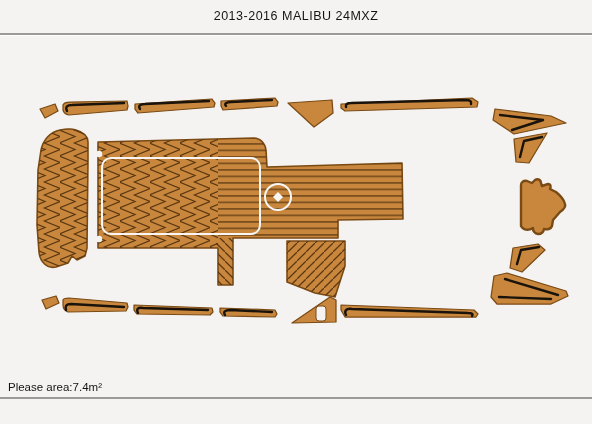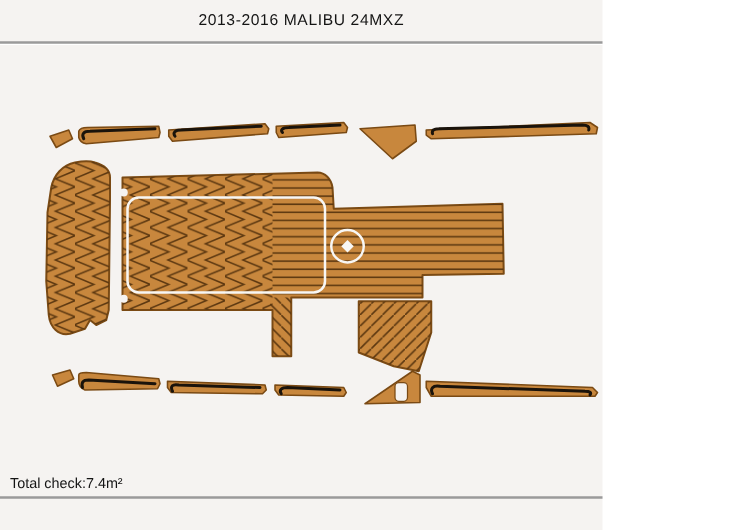--- a/index.html
+++ b/index.html
@@ -1,17 +1,17 @@
 <!DOCTYPE html>
 <html style="--background: #f5f3f1; --deck: #c8873d; --plank-line: #5b3710; --piece-border: #7a4a14; --accent-stripe: #1a130b; --hatch-outline: #f8f7f5; --divider: #9a9a9a; --text-color: #141414;"><head>
 <meta charset="utf-8">
 <style>
   html,body { margin:0; padding:0; }
   .canvas {
-    position:relative; width:482px; height:424px; overflow:hidden;
+    position:relative; width:592px; height:424px; overflow:hidden;
     background:var(--background,#f5f3f1);
     font-family:"Liberation Sans", sans-serif;
   }
   .title {
     position:absolute; top:9px; left:0; right:0; text-align:center;
     font-size:12.5px; letter-spacing:.5px; color:var(--text-color,#141414);
   }
   .divider-top { position:absolute; top:33px; left:0; width:600px; height:2px;
     background:var(--divider,#9a9a9a); box-shadow:0 1px 0 #ffffff; }
   .total-area { position:absolute; left:8px; top:381px; font-size:11.5px;
@@ -155,16 +155,16 @@
       <path class="piece trim" d="M513,248 L538,244 L545,250 L522,272 L510,268 Z"></path>
       <path class="stripe" d="M517,264 L521,250 L539,247"></path>
     </g>
     <g>
       <path class="piece trim" d="M494,276 L507,273 L566,291 L568,296 L551,304 L497,304 L491,297 Z"></path>
       <path class="stripe" d="M505,279 L558,295"></path>
       <path class="stripe" d="M499,297 L551,299"></path>
     </g>
   </svg>
 
-  <div class="total-area">Total check:7.4m²</div>
+  <div class="total-area">Please area:7.4m²</div>
   <div class="divider-bottom"></div>
 
 </div>
 
 </body></html>

